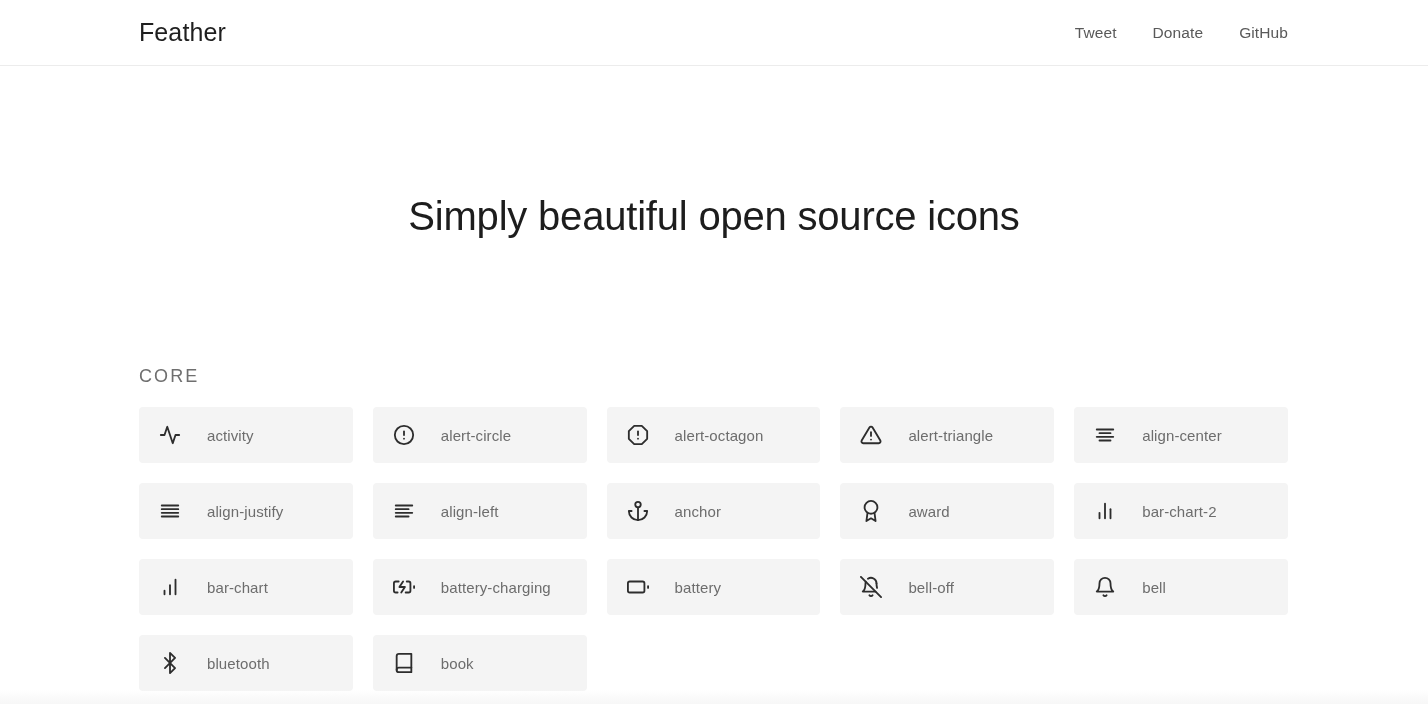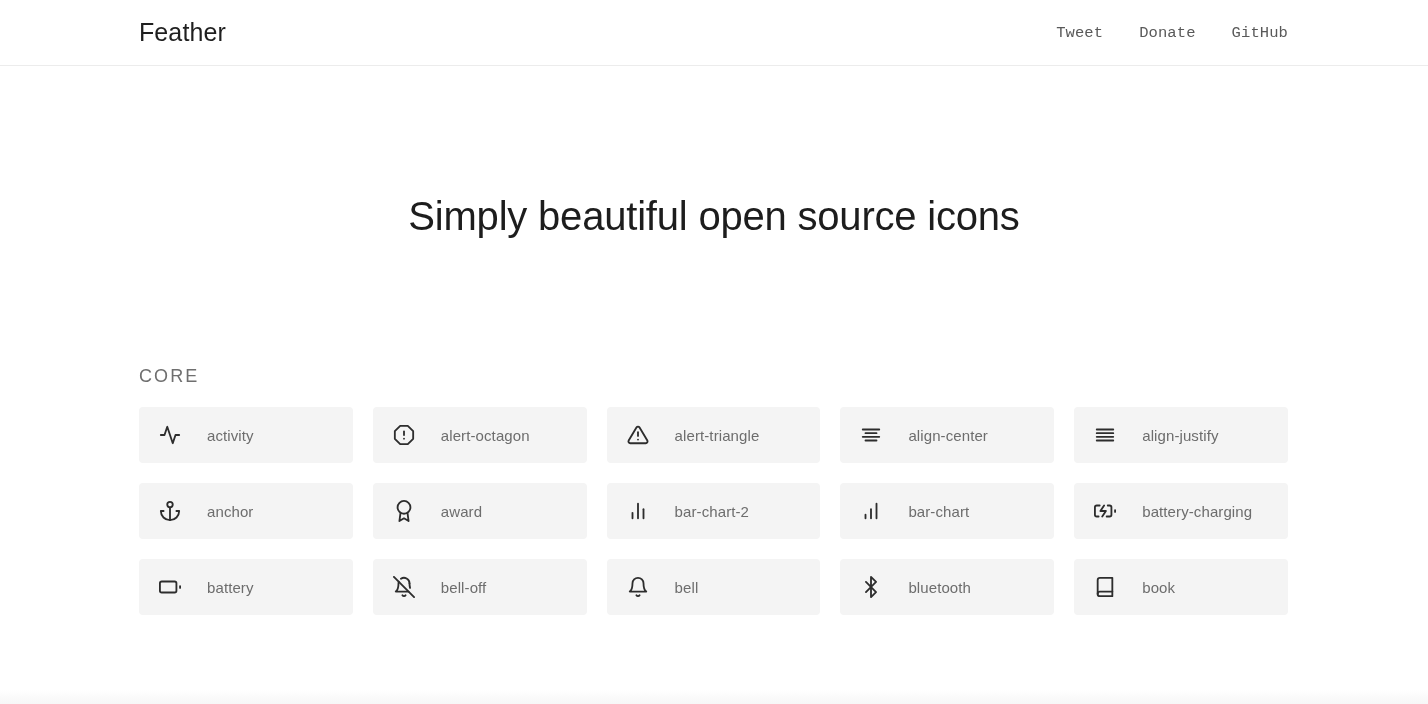--- a/index.html
+++ b/index.html
@@ -25,21 +25,20 @@
     font-weight: 400;
     color: #1f1f1f;
     letter-spacing: 0.1px;
     line-height: 1;
   }
   .nav {
     margin-left: auto;
     display: flex;
     align-items: center;
     gap: 36px;
-    font-family: Liberation Mono, monospace;
   }
   .nav-link {
     font-size: 15.5px;
     color: #595959;
     text-decoration: none;
     letter-spacing: 0.1px;
     cursor: pointer;
   }
 
   
@@ -144,20 +143,30 @@
         <span class="glyph">
           <svg viewBox="0 0 24 24">
             <polyline points="22 12 18 12 15 21 9 3 6 12 2 12"></polyline>
           </svg>
         </span>
         <span class="icon-label">activity</span>
       </div>
       <div class="icon-card">
         <span class="glyph">
           <svg viewBox="0 0 24 24">
+            <circle cx="12" cy="12" r="10"></circle>
+            <line x1="12" y1="8" x2="12" y2="12"></line>
+            <line x1="12" y1="16" x2="12.01" y2="16"></line>
+          </svg>
+        </span>
+        <span class="icon-label">alert-circle</span>
+      </div>
+      <div class="icon-card">
+        <span class="glyph">
+          <svg viewBox="0 0 24 24">
             <polygon points="7.86 2 16.14 2 22 7.86 22 16.14 16.14 22 7.86 22 2 16.14 2 7.86 7.86 2"></polygon>
             <line x1="12" y1="8" x2="12" y2="12"></line>
             <line x1="12" y1="16" x2="12.01" y2="16"></line>
           </svg>
         </span>
         <span class="icon-label">alert-octagon</span>
       </div>
       <div class="icon-card">
         <span class="glyph">
           <svg viewBox="0 0 24 24">
@@ -182,20 +191,31 @@
       <div class="icon-card">
         <span class="glyph">
           <svg viewBox="0 0 24 24">
             <line x1="21" y1="10" x2="3" y2="10"></line>
             <line x1="21" y1="6" x2="3" y2="6"></line>
             <line x1="21" y1="14" x2="3" y2="14"></line>
             <line x1="21" y1="18" x2="3" y2="18"></line>
           </svg>
         </span>
         <span class="icon-label">align-justify</span>
+      </div>
+      <div class="icon-card">
+        <span class="glyph">
+          <svg viewBox="0 0 24 24">
+            <line x1="17" y1="10" x2="3" y2="10"></line>
+            <line x1="21" y1="6" x2="3" y2="6"></line>
+            <line x1="21" y1="14" x2="3" y2="14"></line>
+            <line x1="17" y1="18" x2="3" y2="18"></line>
+          </svg>
+        </span>
+        <span class="icon-label">align-left</span>
       </div>
       <div class="icon-card">
         <span class="glyph">
           <svg viewBox="0 0 24 24">
             <circle cx="12" cy="5" r="3"></circle>
             <line x1="12" y1="22" x2="12" y2="8"></line>
             <path d="M5 12H2a10 10 0 0 0 20 0h-3"></path>
           </svg>
         </span>
         <span class="icon-label">anchor</span>

